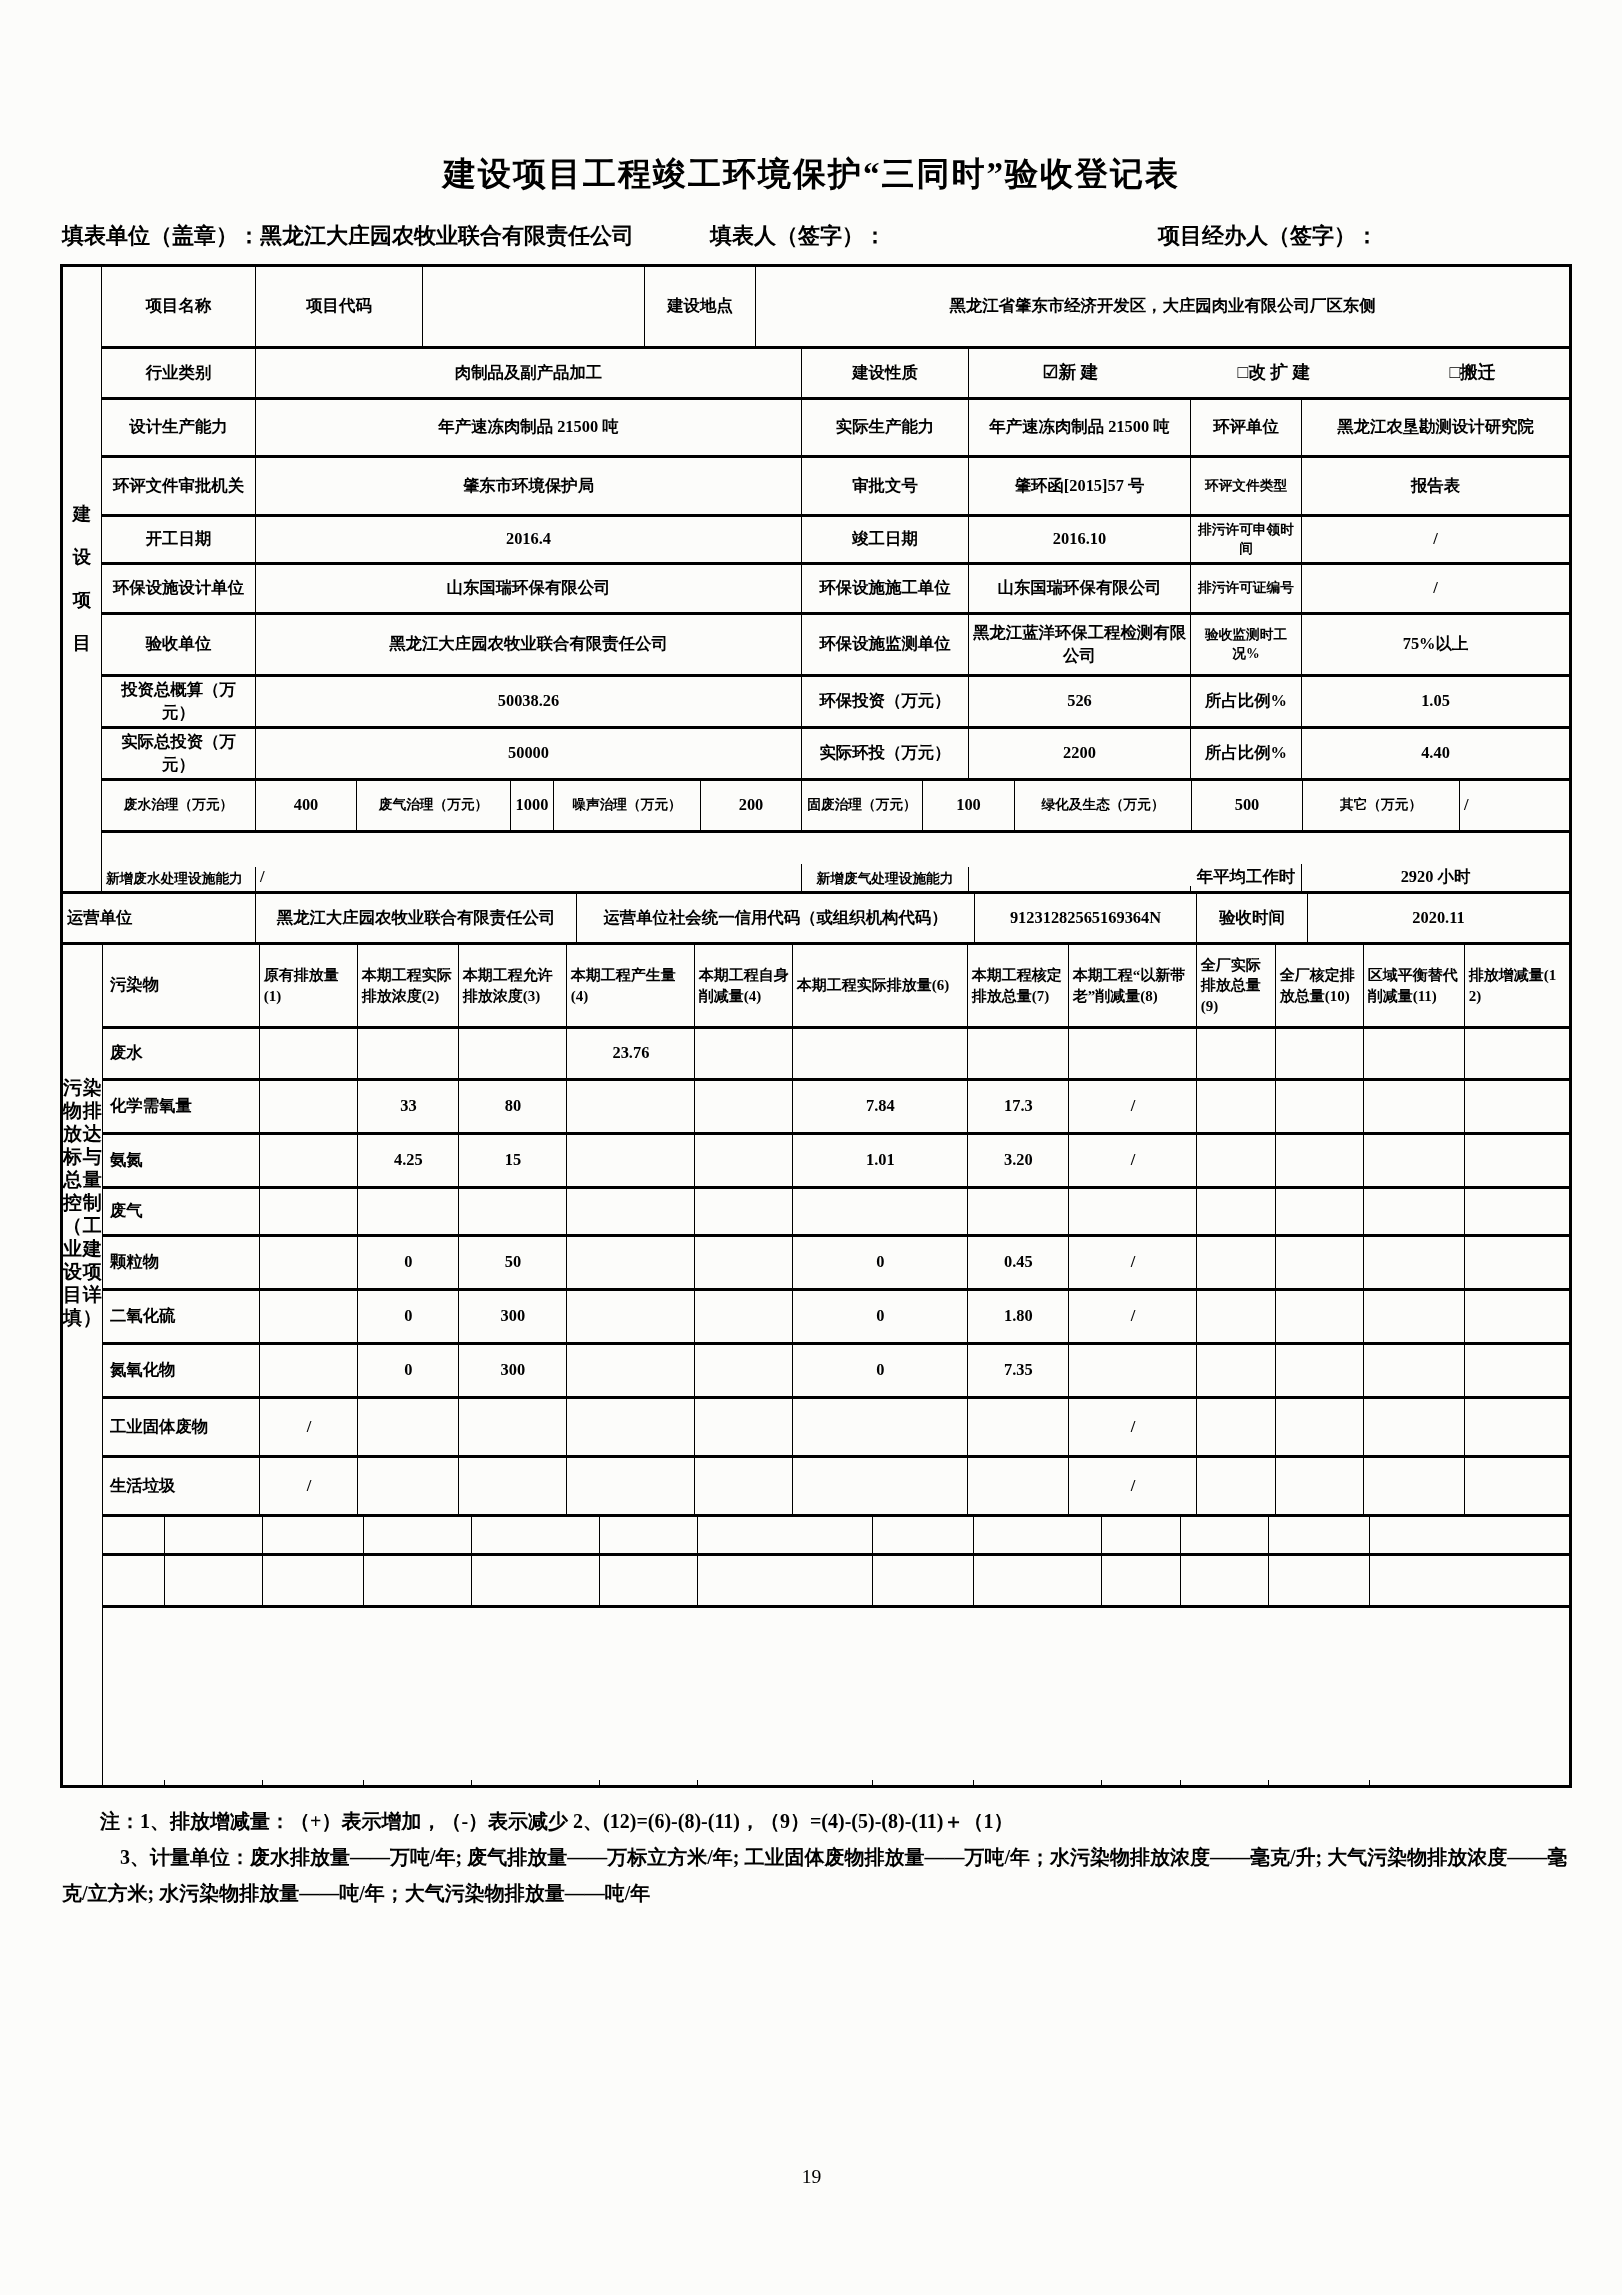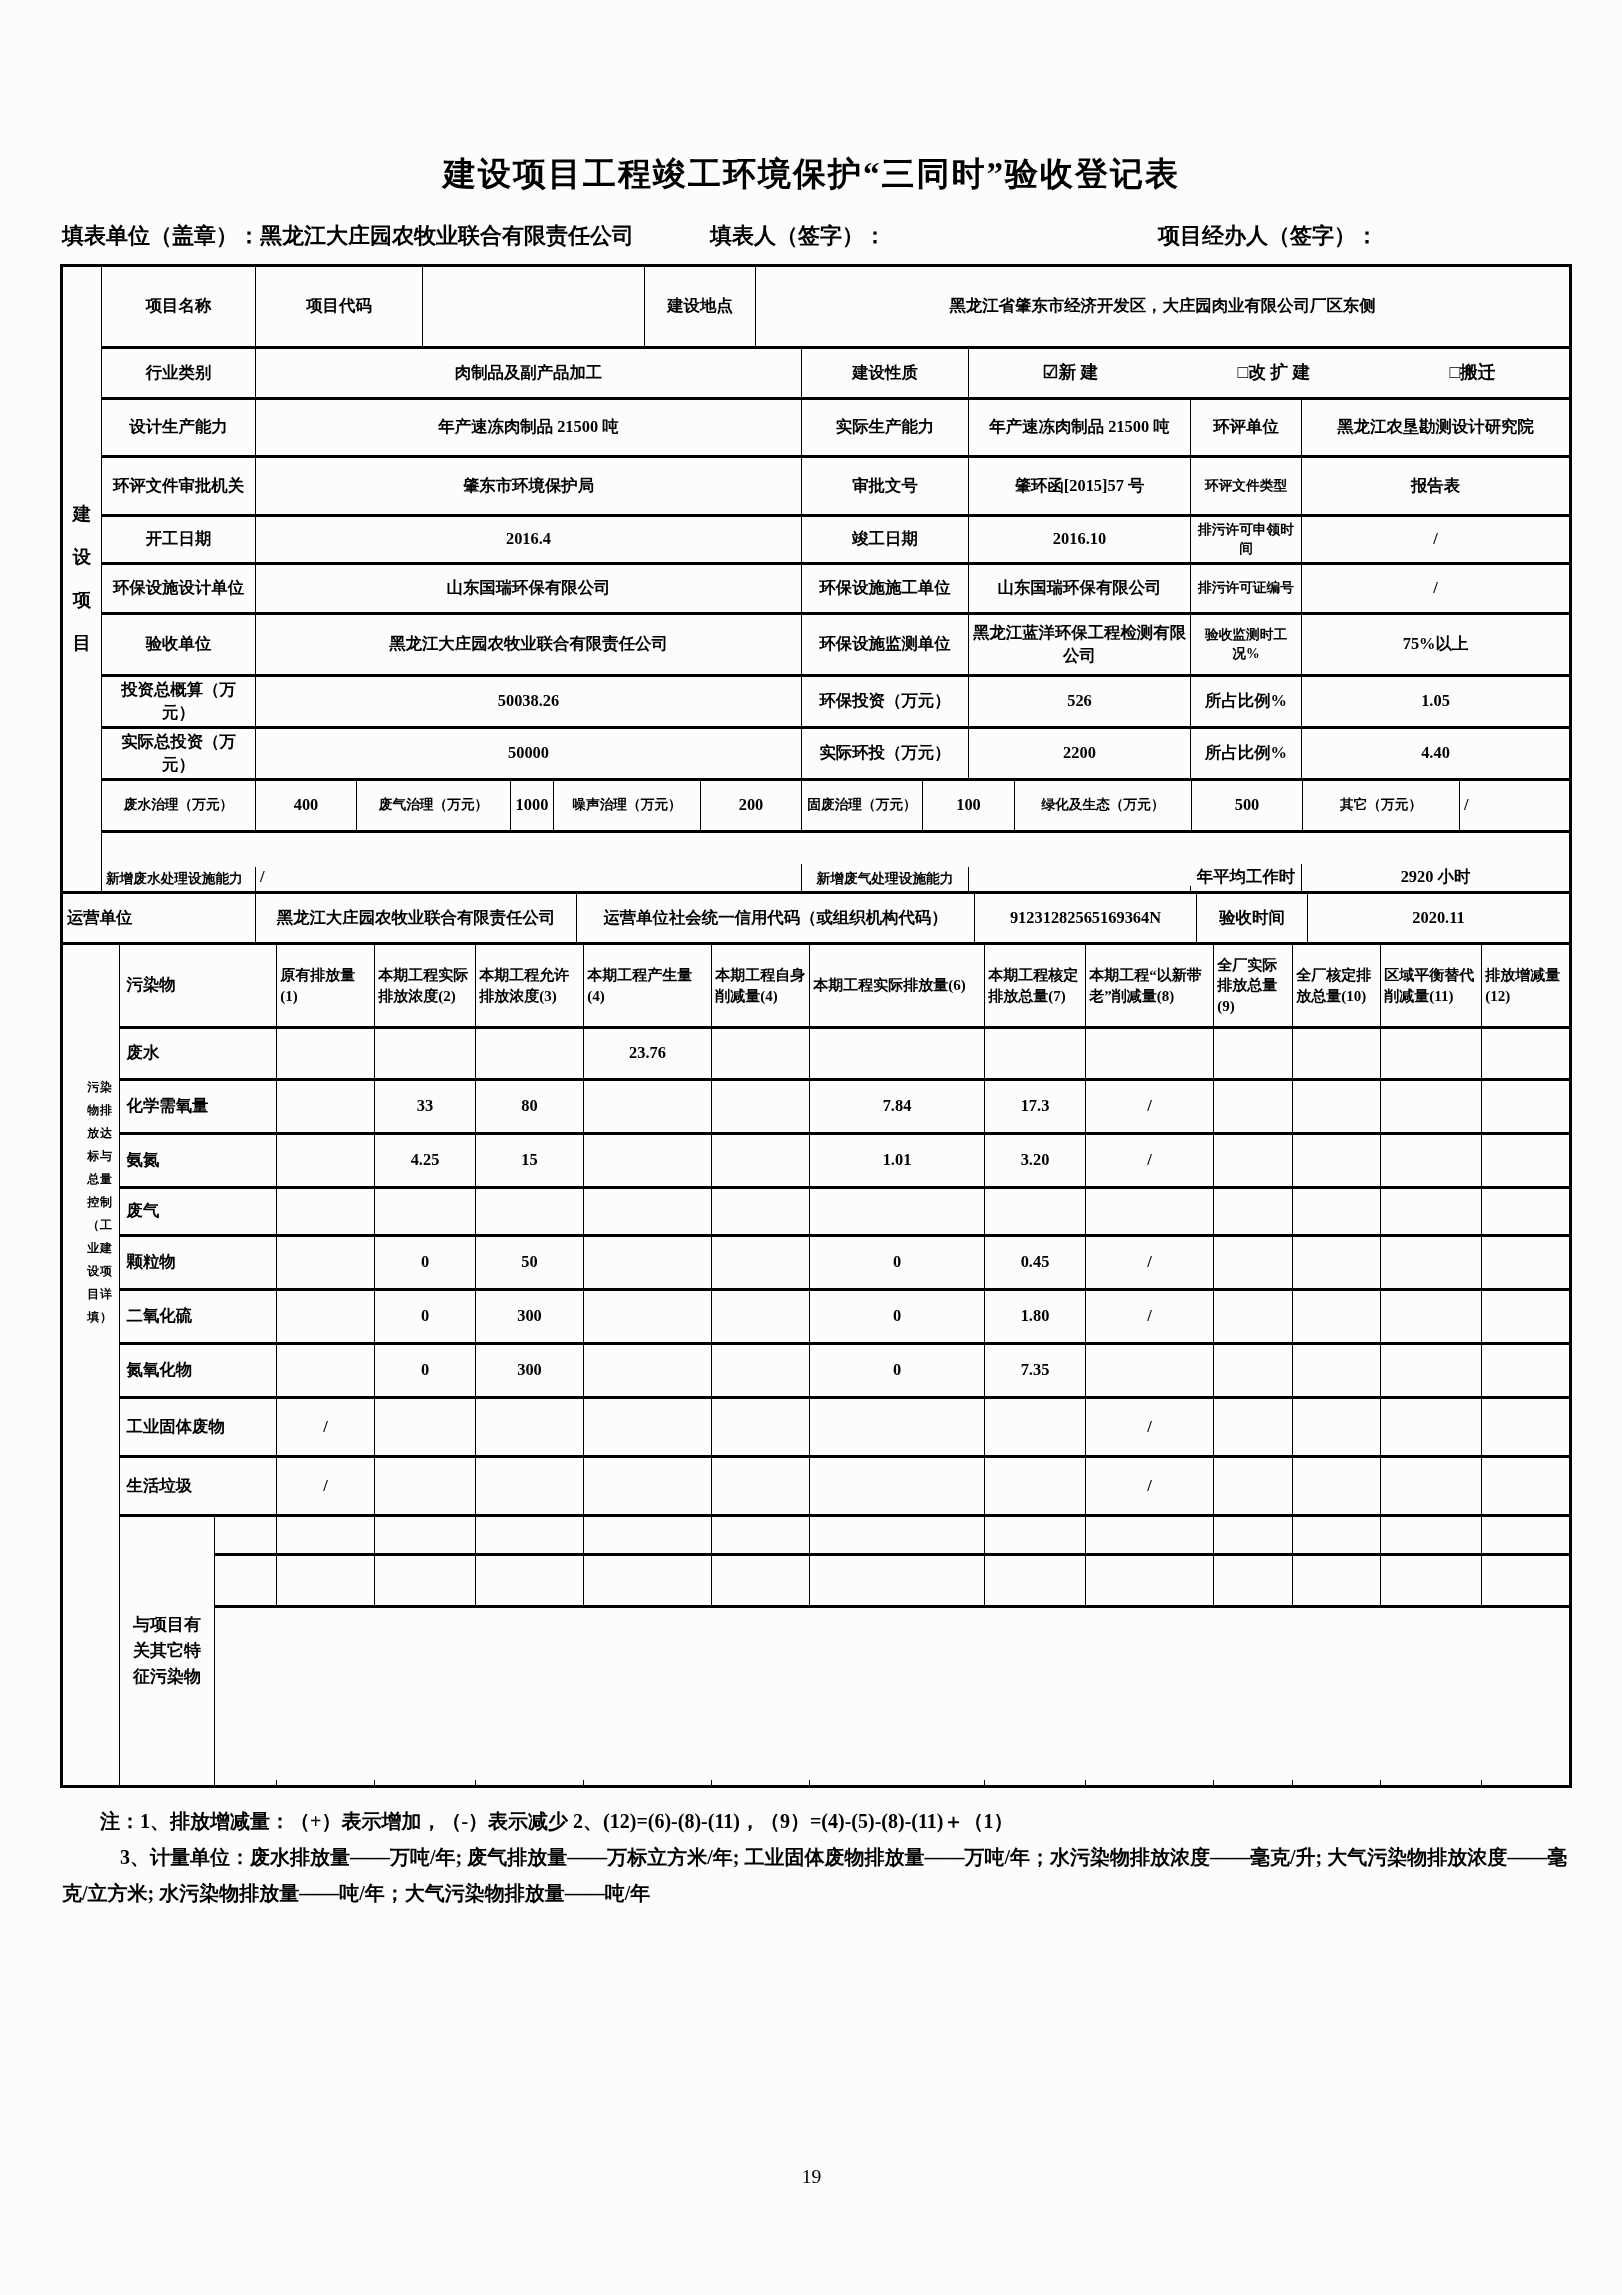--- a/index.html
+++ b/index.html
@@ -14,22 +14,22 @@
   .sub { position:absolute; top:221px; font-size:22px; white-space:nowrap; }
   .sub.u { left:62px; } .sub.f { left:710px; } .sub.m { left:1158px; }
 
   .tbl { position:absolute; left:60px; top:264px; width:1512px;
          border:3.9px solid #000; background:#fcfcfa; }
   .band { display:flex; }
   .band.bb { border-bottom:3.3px solid #000; }
   .side { flex:0 0 39px; border-right:1.3px solid #000; display:flex;
           align-items:center; justify-content:center; text-align:center;
           font-size:18.3px; white-space:pre-line; line-height:43px; }
-  .side.poll { align-items:flex-start; padding-top:131px; font-size:12px;
-               line-height:23px; letter-spacing:0.7px; word-break:break-all;margin-left:18px; }
+  .side.poll { align-items:flex-start; padding-top:131px; font-size:19px;
+               line-height:23px; letter-spacing:0.7px; word-break:break-all; }
   .rows { flex:1 1 auto; display:flex; flex-direction:column; }
   .trow { display:flex; align-items:stretch; border-bottom:3.3px solid #000; }
   .trow.nb { border-bottom:none;align-items:flex-end; }
   .cell { flex:0 0 auto; border-right:1.3px solid #000; display:flex;
           align-items:center; justify-content:center; text-align:center;
           font-size:16.4px; padding:2.6px 3.9px; line-height:1.35; overflow:hidden; }
   .cell.last { border-right:none; flex:1 1 auto; }
   .cell.left { justify-content:flex-start; text-align:left; }
   .cell.small { font-size:13.7px; }
   .hc { justify-content:flex-start; text-align:left; font-size:15px; padding:3.9px 3.3px;
@@ -337,21 +337,20 @@
           <div class="cell p6"></div>
           <div class="cell p7"></div>
           <div class="cell p8">/</div>
           <div class="cell p9"></div>
           <div class="cell p10"></div>
           <div class="cell p11"></div>
           <div class="cell last"></div>
         </div>
 
         <div style="display:flex">
-          <div class="cell bl" style="border-right:1.3px solid #000">与项目有关其它特征污染物</div>
           <div style="flex:1 1 auto; display:flex; flex-direction:column">
             <div class="trow" style="height:39px">
               <div class="cell bn"></div>
               <div class="cell p1"></div>
                 <div class="cell p2"></div>
                 <div class="cell p3"></div>
                 <div class="cell p4"></div>
                 <div class="cell p5"></div>
                 <div class="cell p6"></div>
                 <div class="cell p7"></div>

